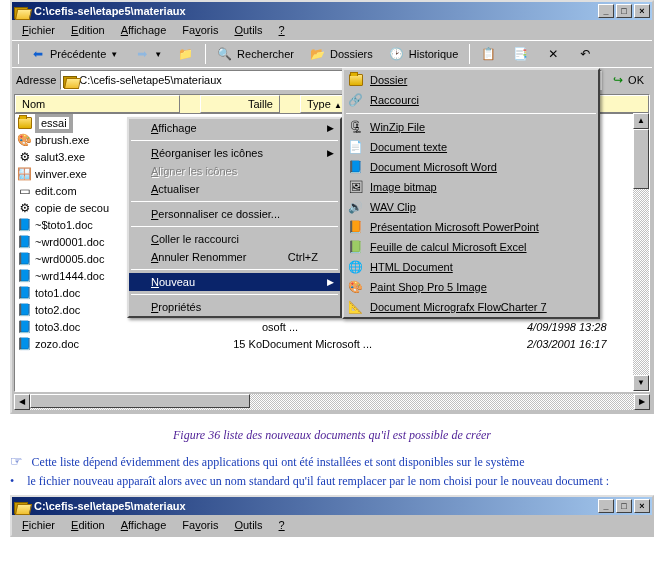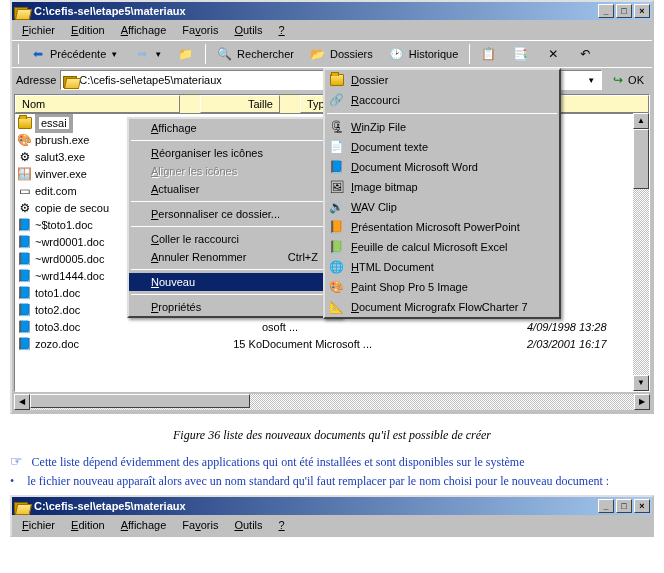--- a/index.html
+++ b/index.html
@@ -57,21 +57,21 @@
   .ctxmenu .item .arrow { position:absolute; right:6px; top:4px; font-size:9px;}
   .ctxmenu .sep { height:1px; background:#808080; border-bottom:1px solid #fff; margin:3px 2px;}
   .ctxmenu .shortcut { position:absolute; right:22px;}
   
   .submenu { position:absolute; background:#c0c0c0; border:2px solid; border-color:#dfdfdf #404040 #404040 #dfdfdf; box-shadow:2px 2px 3px rgba(0,0,0,0.4); font-size:11px; z-index:101;}
   .submenu .item { padding:3px 10px 3px 26px; position:relative; cursor:default; white-space:nowrap; display:flex; align-items:center; height:20px;}
   .submenu .item .si { position:absolute; left:4px; width:16px; height:16px; display:flex; align-items:center; justify-content:center; font-size:12px;}
   .submenu .sep { height:1px; background:#808080; border-bottom:1px solid #fff; margin:3px 2px;}
   
   
-  .caption { text-align:center; color:#000000; font-style:italic; font-family:Georgia,serif; font-size:12px; margin:14px 0 10px;}
+  .caption { text-align:center; color:#4c1d95; font-style:italic; font-family:Georgia,serif; font-size:12px; margin:14px 0 10px;}
   .note-line { color:#1a3db8; font-size:12px; font-family:Georgia,serif; margin:4px 10px 4px 28px; text-indent:-18px;}
   .note-line .hand { color:#1a3db8; font-size:14px; margin-right:6px;}
   .note-line .bullet { color:#1a3db8; margin-right:10px;}
   
   
   .ico-folder{ width:14px; height:12px; background:linear-gradient(#ffe27a,#e0b000); border:1px solid #a07000; border-radius:1px; position:relative;}
   .ico-folder::before{content:""; position:absolute; top:-3px; left:0; width:6px; height:3px; background:#e0b000; border:1px solid #a07000; border-bottom:none;}
   .ico-folder-open{ width:16px; height:13px; position:relative;}
   .ico-folder-open::before{content:""; position:absolute; left:0; top:2px; width:12px; height:10px; background:#c89800; border:1px solid #806000;}
   .ico-folder-open::after{content:""; position:absolute; left:2px; top:4px; width:13px; height:9px; background:linear-gradient(#ffe88a,#f0c030); border:1px solid #a07000; transform:skewX(-12deg);}
@@ -310,21 +310,21 @@
         <div class="item"><u>P</u>ersonnaliser ce dossier...</div>
         <div class="sep"></div>
         <div class="item"><u>C</u>oller le raccourci</div>
         <div class="item"><u>A</u>nnuler Renommer<span class="shortcut">Ctrl+Z</span></div>
         <div class="sep"></div>
         <div class="item highlight"><u>N</u>ouveau<span class="arrow">▶</span></div>
         <div class="sep"></div>
         <div class="item"><u>P</u>ropriétés</div>
       </div>
 
-    <div class="submenu" id="submenu1" style="left:308px; top:-27px; width:238px;">
+    <div class="submenu" id="submenu1" style="left:327px; top:-27px; width:258px;text-decoration:underline;">
         <div class="item">
           <span class="si">
             <span class="ico-folder"></span>
           </span>
           <span><u>D</u>ossier</span>
         </div>
         <div class="item">
           <span class="si">🔗</span>
           <span><u>R</u>accourci</span>
         </div>

